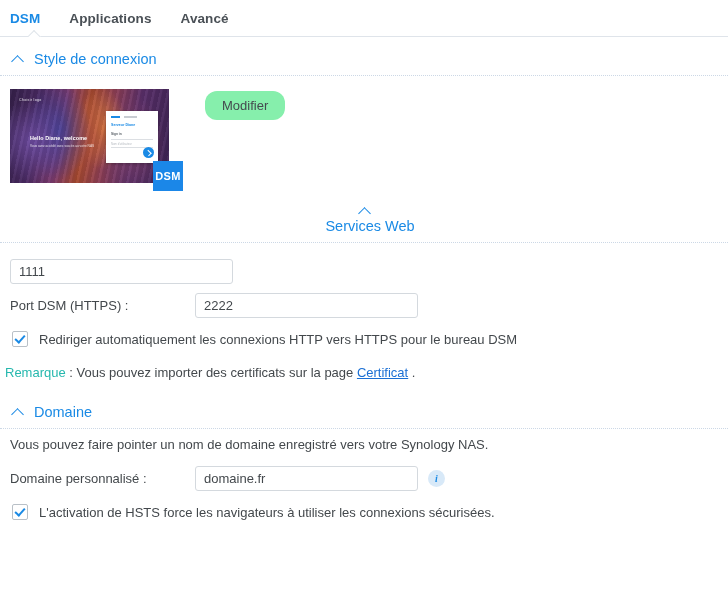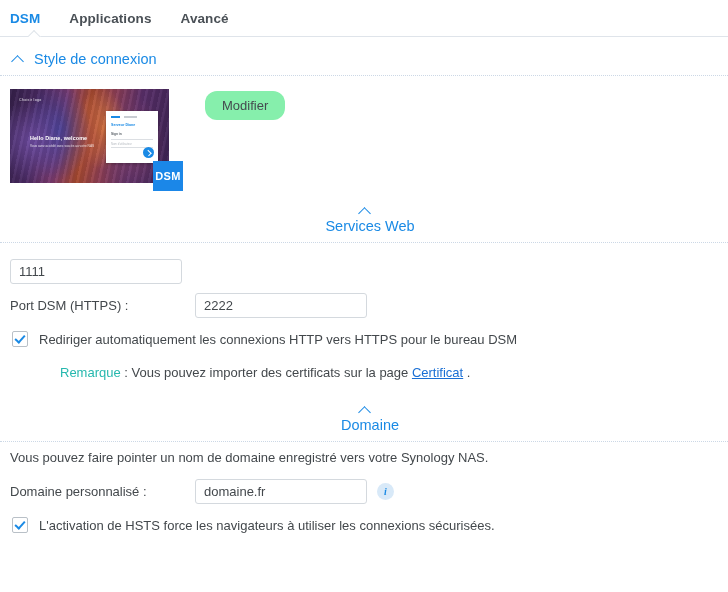--- a/index.html
+++ b/index.html
@@ -288,21 +288,21 @@
     padding: 0 0 0 10px;
     height: 34px;
   }
   .f-label {
     width: 185px;
     flex: 0 0 auto;
     font-size: 13px;
     color: #43484c;
   }
   .f-input {
-    width: 172px;
+    width: 223px;
     height: 25px;
     box-sizing: border-box;
     border: 1px solid #d4d9de;
     border-radius: 3px;
     background: #ffffff;
     font-family: "Liberation Sans", sans-serif;
     font-size: 13px;
     color: #43484c;
     padding: 0 8px;
     outline: none;
@@ -351,24 +351,23 @@
     border-right: 2.2px solid #1a8ae5;
     border-bottom: 2.2px solid #1a8ae5;
     transform: rotate(42deg);
   }
   .check-label {
     font-size: 13px;
     color: #43484c;
   }
 
   .note-row {
-    padding-left: 12px;
-    font-size: 13px;
-    color: #43484c;
-    margin-left: 48px;
+    padding-left: 5px;
+    font-size: 13px;
+    color: #43484c;
   }
   .note-key { color: #26b8ae; }
   .note-link {
     color: #1a6fd4;
     text-decoration: underline;
     cursor: pointer;
   }
   .plain-text {
     padding-left: 12px;
     font-size: 13px;
@@ -436,21 +435,21 @@
 
 <div class="check-row" style="margin-top:9px;">
   <span class="cbox checked"></span>
   <span class="check-label">Rediriger automatiquement les connexions HTTP vers HTTPS pour le bureau DSM</span>
 </div>
 
 <div class="note-row" style="margin-top:18px;">
   <span class="note-key">Remarque</span><span> : </span><span>Vous pouvez importer des certificats sur la page </span><span class="note-link">Certificat</span><span> .</span>
 </div>
 
-<div class="section-head" style="padding-top:24px;flex-direction:column;">
+<div class="section-head" style="padding-top:24px;">
   <span class="chev"></span>
   <span>Domaine</span>
 </div>
 <div class="dotted"></div>
 
 <div class="plain-text" style="margin-top:8px;padding-left:10px;">Vous pouvez faire pointer un nom de domaine enregistré vers votre Synology NAS.</div>
 
 <div class="form-row" style="margin-top:9px;">
   <div class="f-label">Domaine personnalisé :</div>
   <input class="f-input" value="domaine.fr" style="">

